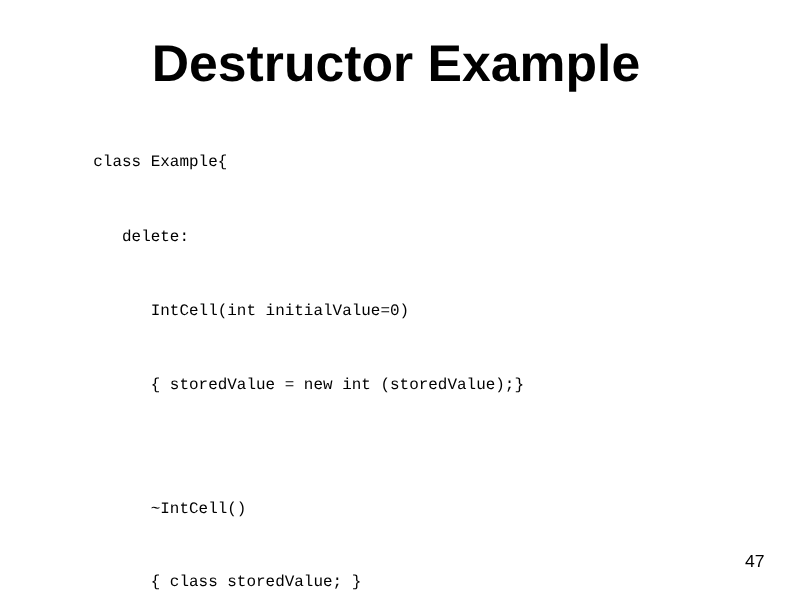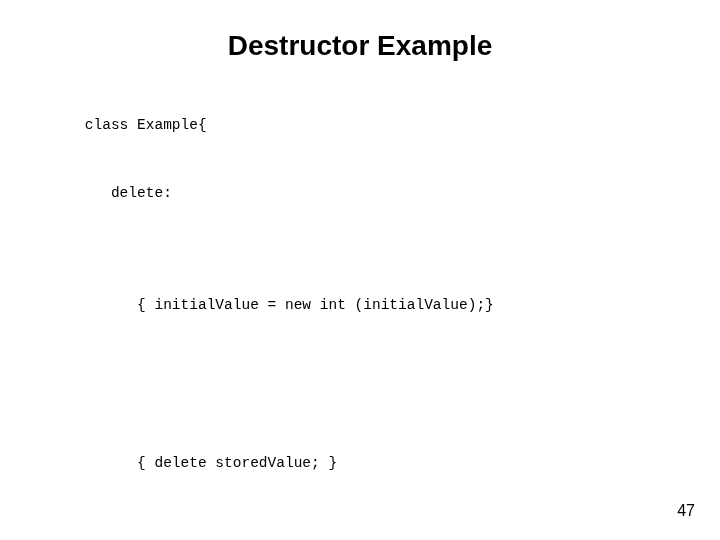--- a/index.html
+++ b/index.html
@@ -20,21 +20,21 @@
     .slide-container {
       width: 720px;
       height: 540px;
       background: #ffffff;
       padding: 30px 50px;
       position: relative;
     }
 
     .slide-title {
       text-align: center;
-      font-size: 28px;
+      font-size: 47px;
       font-weight: bold;
       color: #000000;
       margin-bottom: 30px;
       font-family: Arial, sans-serif;
     }
 
     .code-block {
       font-family: 'Courier New', Courier, monospace;
       font-size: 14.5px;
       color: #000000;
@@ -55,26 +55,28 @@
 <body>
 
 <div class="slide-container">
   <h1 class="slide-title">Destructor Example</h1>
 
   <div class="code-block">
     <span>class Example{</span>
     <br>
     <span>   delete:</span>
     <br>
+    <span>      IntCell(int initialValue=0)</span>
     <br>
-    <span>      { initialValue = new int (initialValue);}</span>
+    <span>      { storedValue = new int (storedValue);}</span>
     <br>
     <br>
+    <span>      ~IntCell()</span>
     <br>
-    <span>      { delete storedValue; }</span>
+    <span>      { class storedValue; }</span>
     <br>
     <br>
     
     <br>
     
     <br>
     <br>
     
     <br>
     

